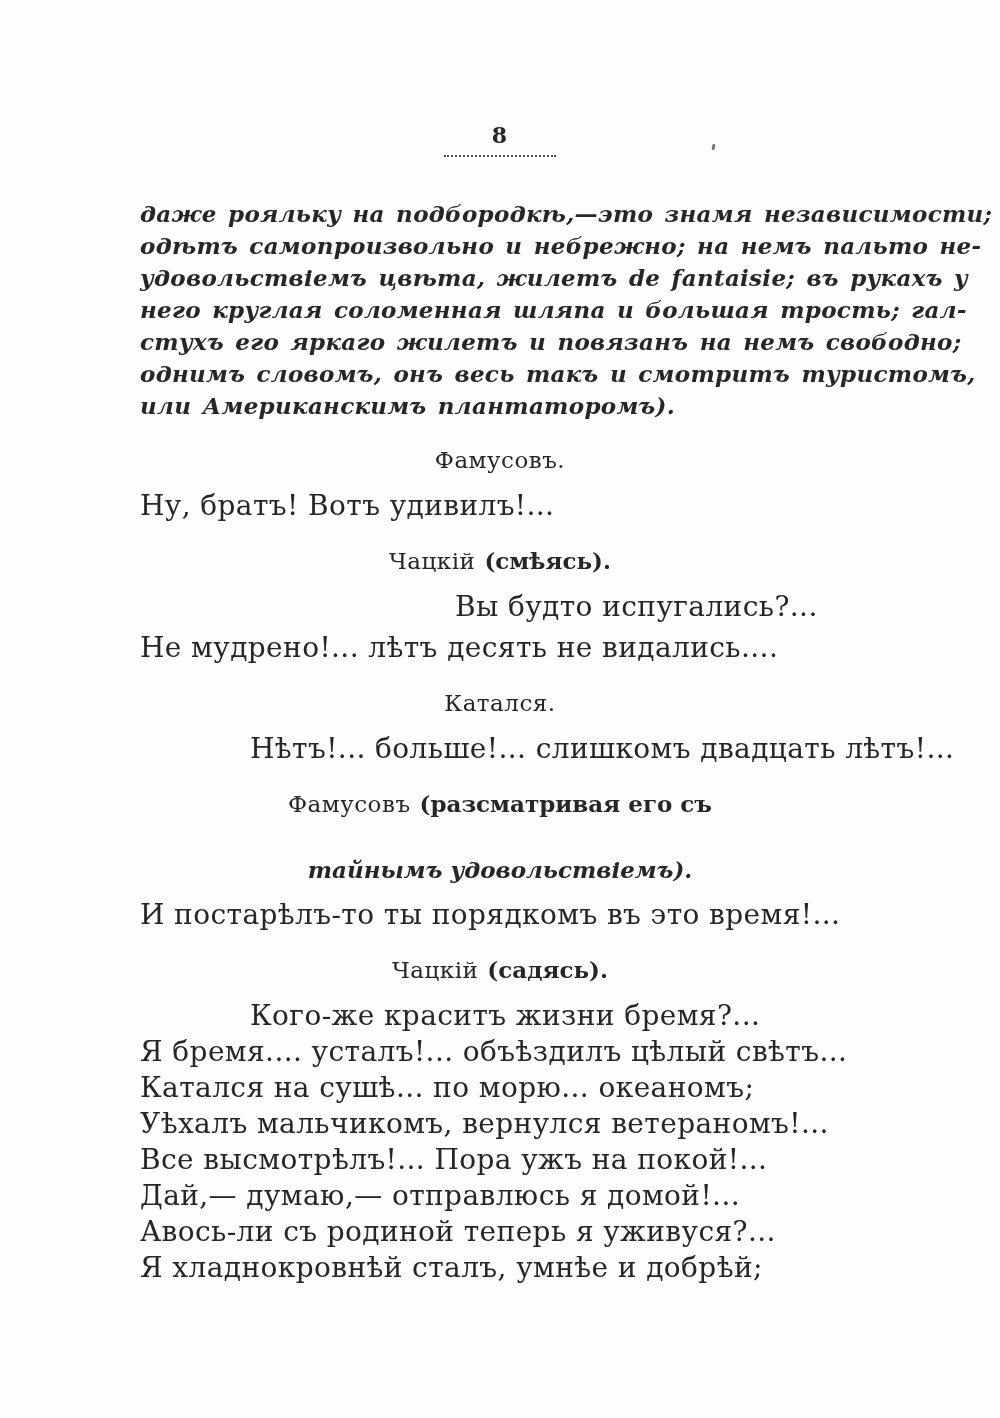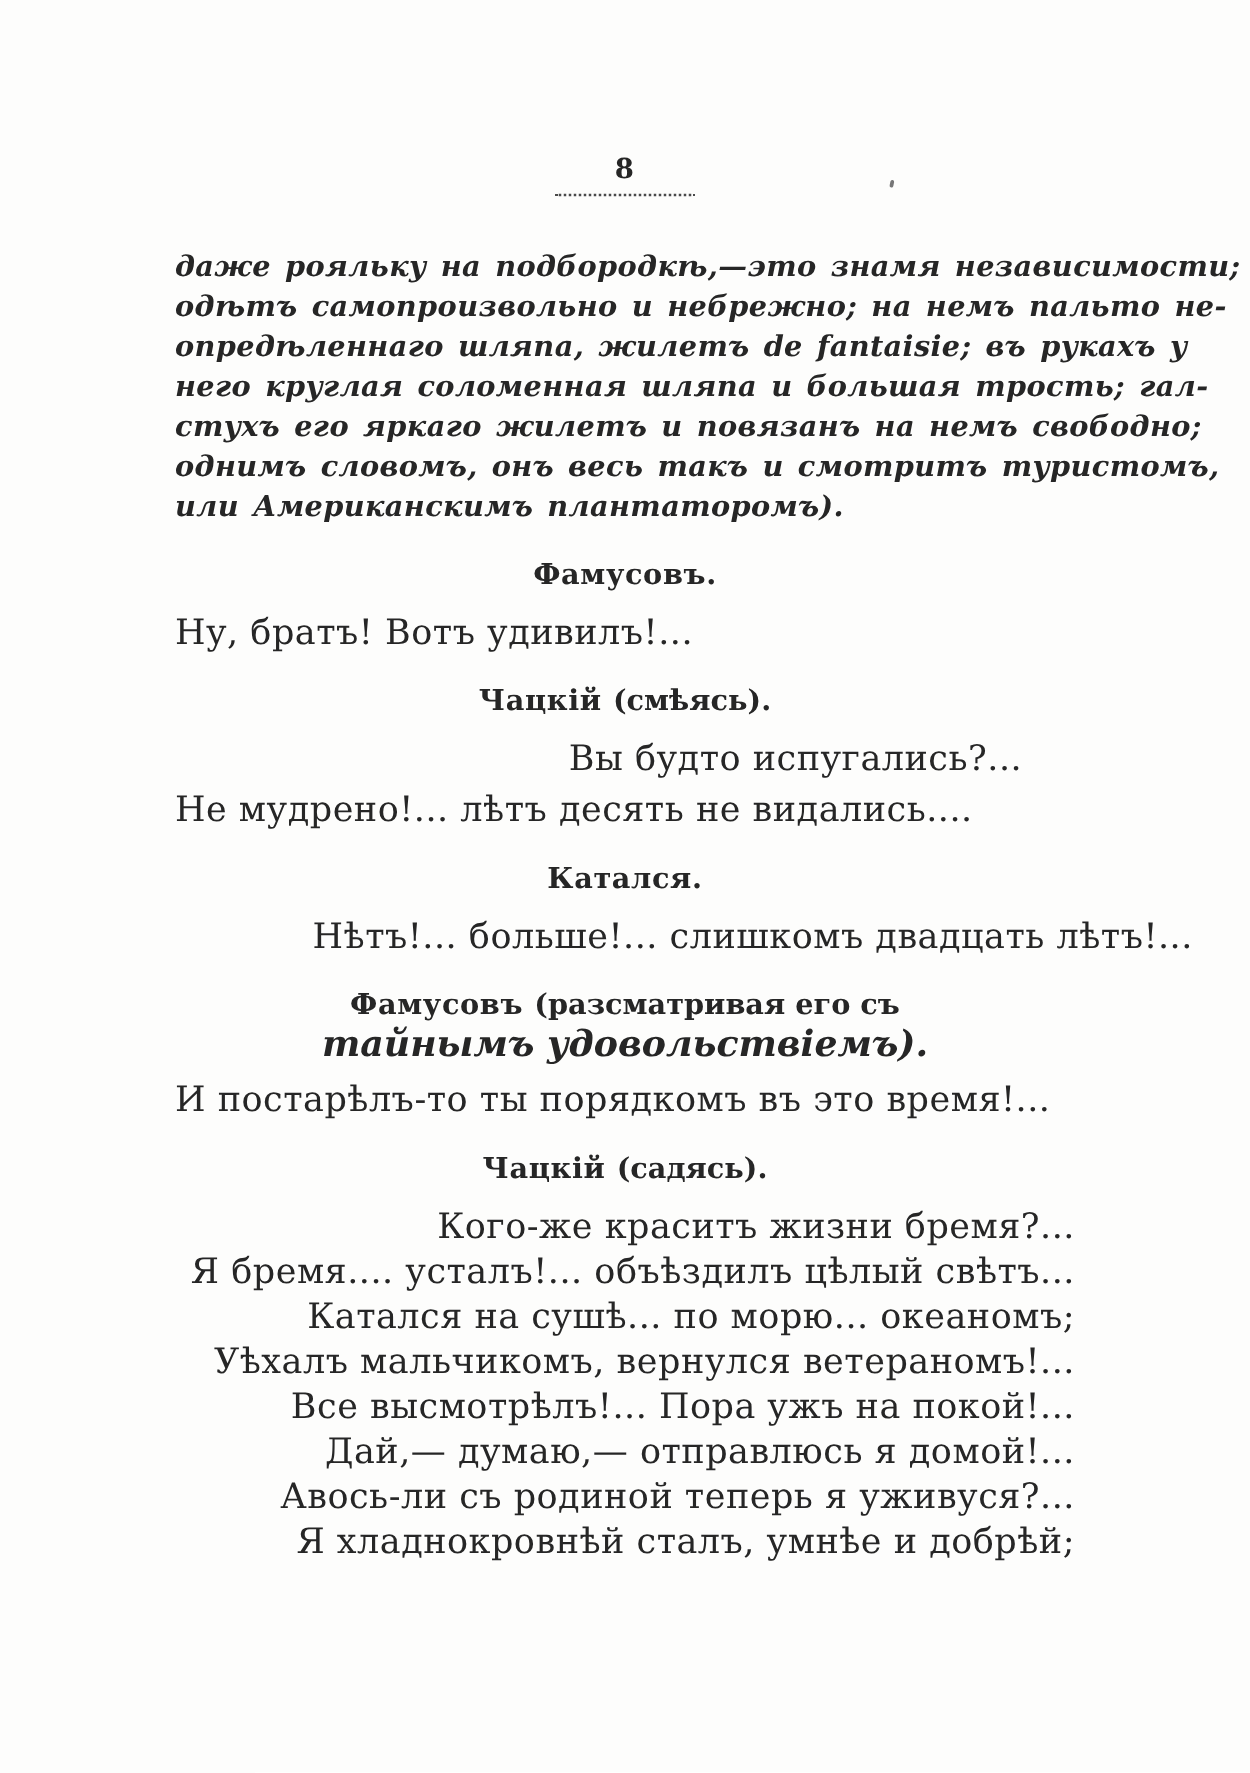--- a/index.html
+++ b/index.html
@@ -50,55 +50,56 @@
     word-spacing:3px;
   }
   .stage-line{white-space:nowrap;}
   
   .heading{
     text-align:center;
     font-size:23px;
     margin:22px 0 12px 0;
     line-height:32px;
   }
-  .speaker{font-weight:bold; letter-spacing:.5px;}
+  .speaker{font-weight:normal; letter-spacing:.5px;}
   .dir{font-weight:600;}
   .dir:not(:empty){margin-left:9px;}
   .dir-cont{
     text-align:center;
-    font-size:29px;
+    font-size:23px;
     font-style:italic;
     font-weight:600;
     line-height:30px;
+    margin-top:35px;
   }
   
   .line{
     font-size:28px;
     line-height:35px;
     margin:0 0 6px 0;
     letter-spacing:.4px;
     white-space:nowrap;
   }
   .ind1{padding-left:110px;}
   .ind2{padding-left:315px;}
-  .verse .line{margin:0; line-height:36px;text-align:right;}
+  .verse .line{margin:0; line-height:36px;}
 </style>
 </head>
 <body>
 
 <div class="page">
 
   <div class="page-number">8</div>
   <div class="header-rule"></div>
   <div class="ink-speck"></div>
 
   <div class="stage">
     <div class="stage-line">даже рояльку на подбородкѣ,—это знамя независимости;</div>
     <div class="stage-line">одѣтъ самопроизвольно и небрежно; на немъ пальто не-</div>
-    <div class="stage-line">опредѣленнаго шляпа, жилетъ de fantaisie; въ рукахъ у</div>
+    <div class="stage-line">удовольствіемъ цвѣта, жилетъ de fantaisie; въ рукахъ у</div>
     <div class="stage-line">него круглая соломенная шляпа и большая трость; гал-</div>
     <div class="stage-line">стухъ его яркаго жилетъ и повязанъ на немъ свободно;</div>
     <div class="stage-line">однимъ словомъ, онъ весь такъ и смотритъ туристомъ,</div>
     <div class="stage-line">или Американскимъ плантаторомъ).</div>
   </div>
 
   <div>
     <div class="heading"><span class="speaker">Фамусовъ.</span><span class="dir"></span></div>
     <div class="line">Ну, братъ! Вотъ удивилъ!...</div>
   </div>

